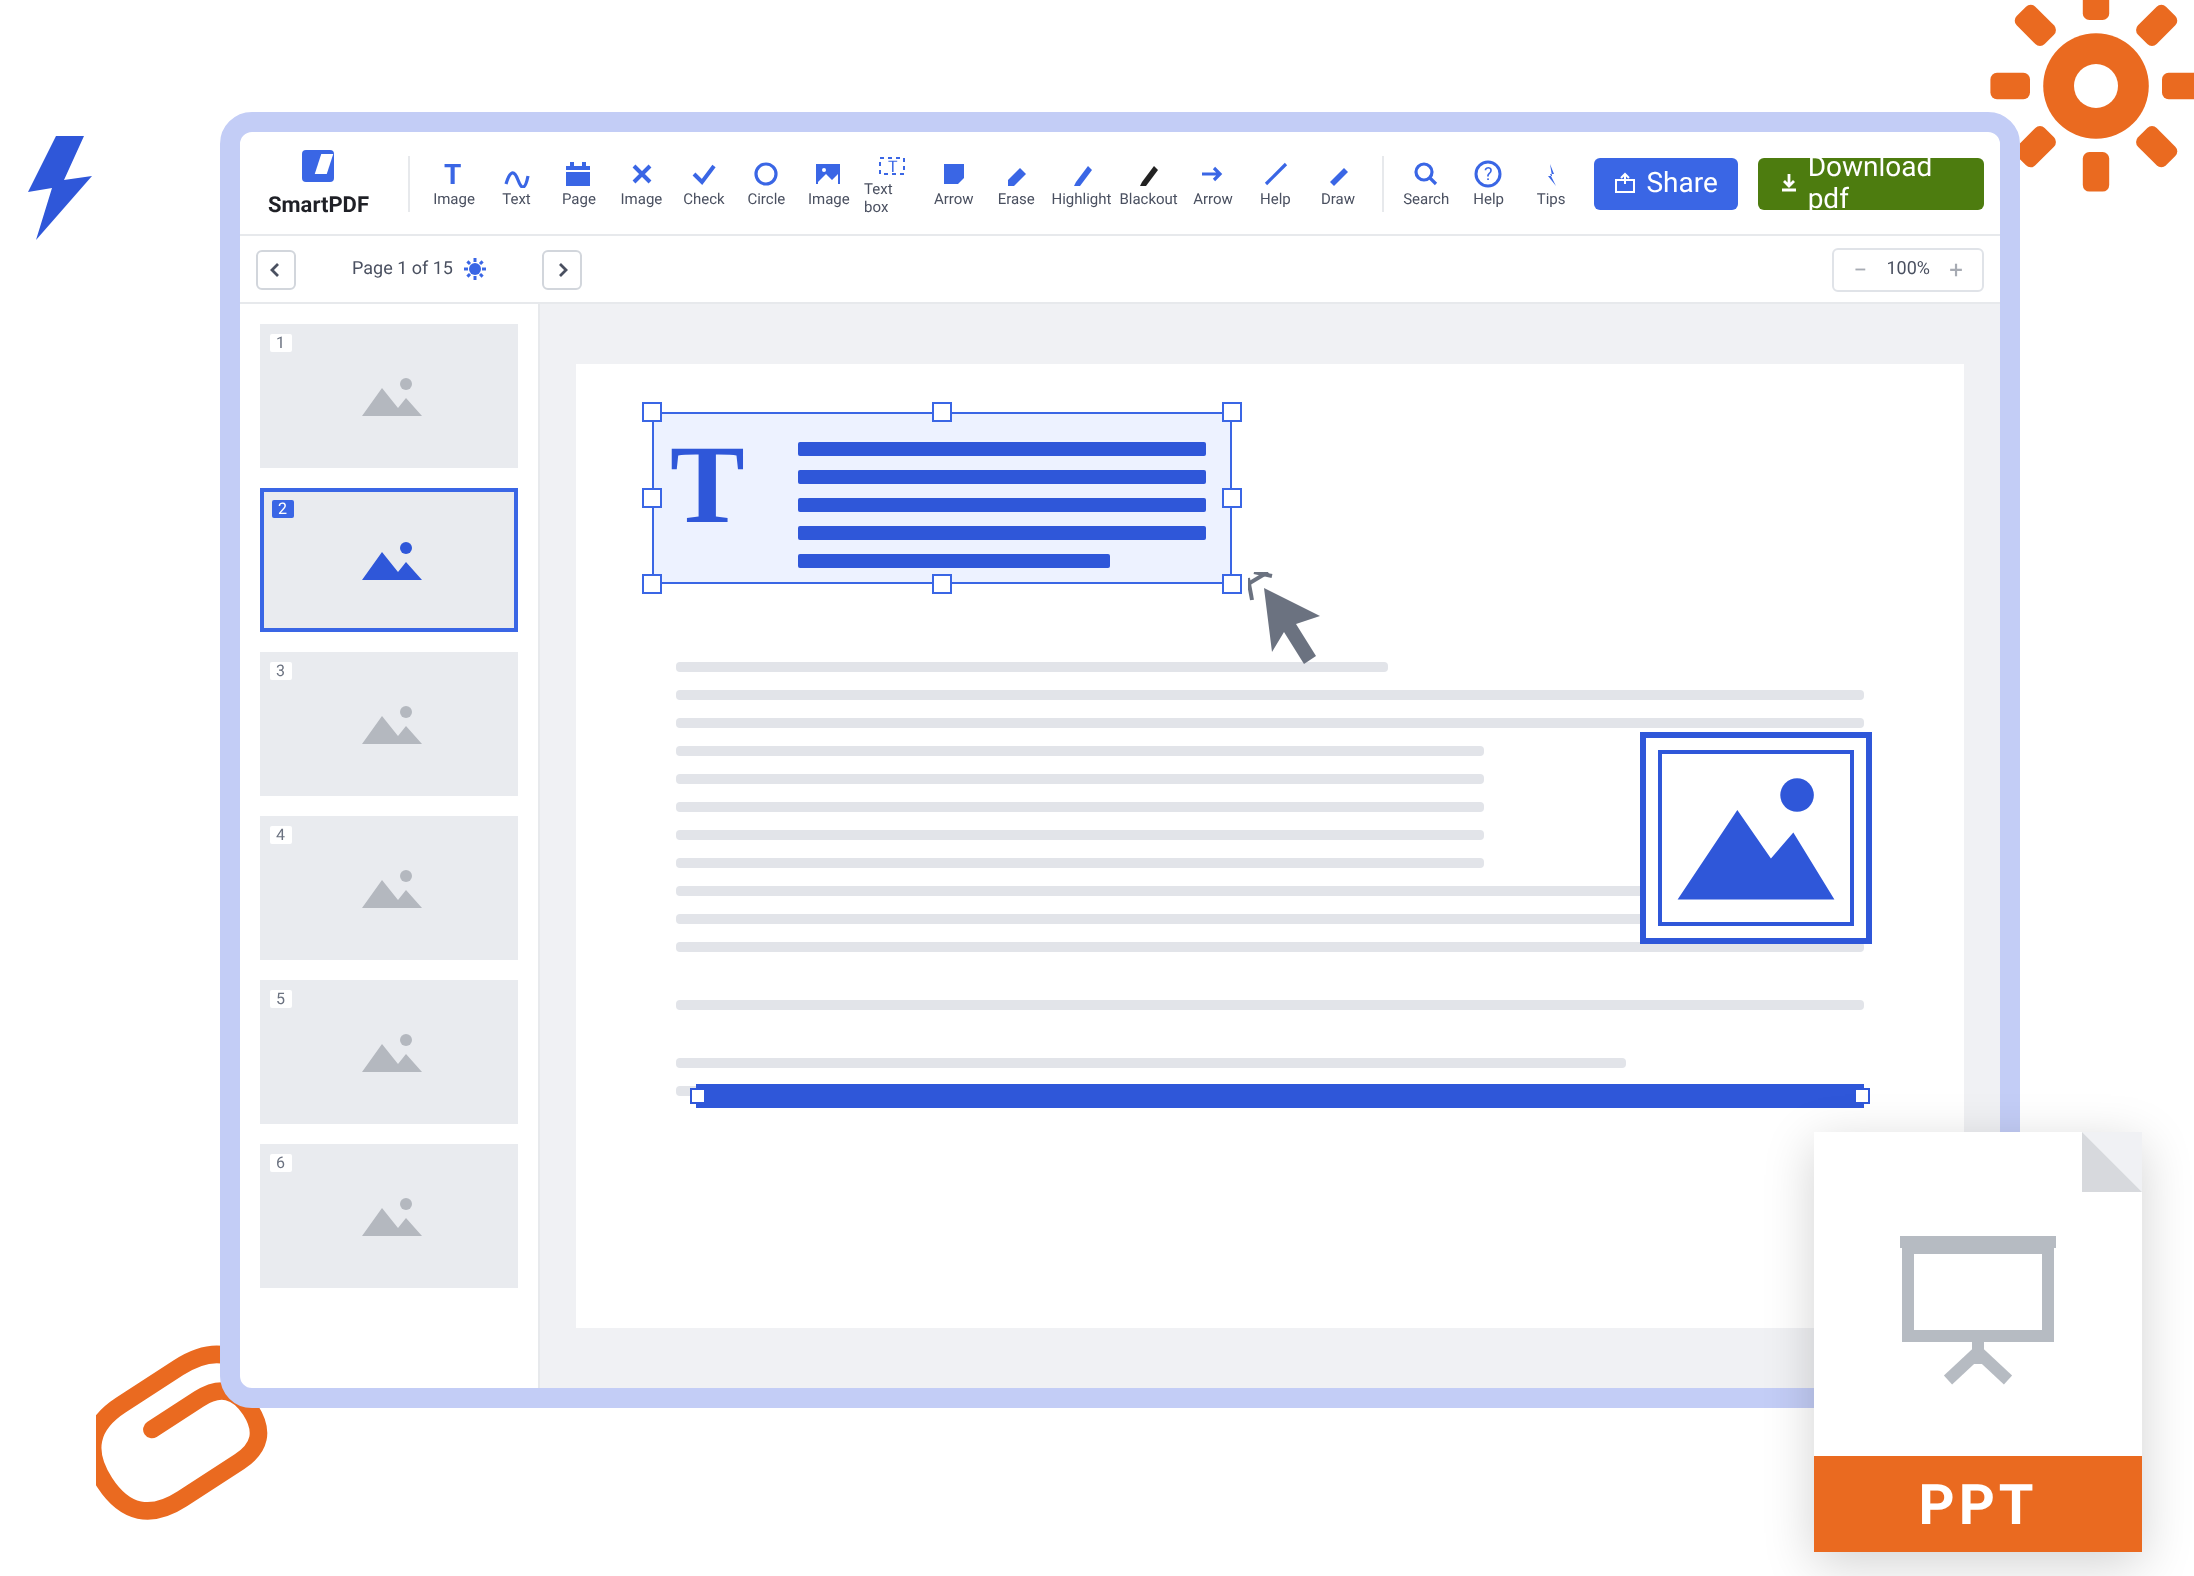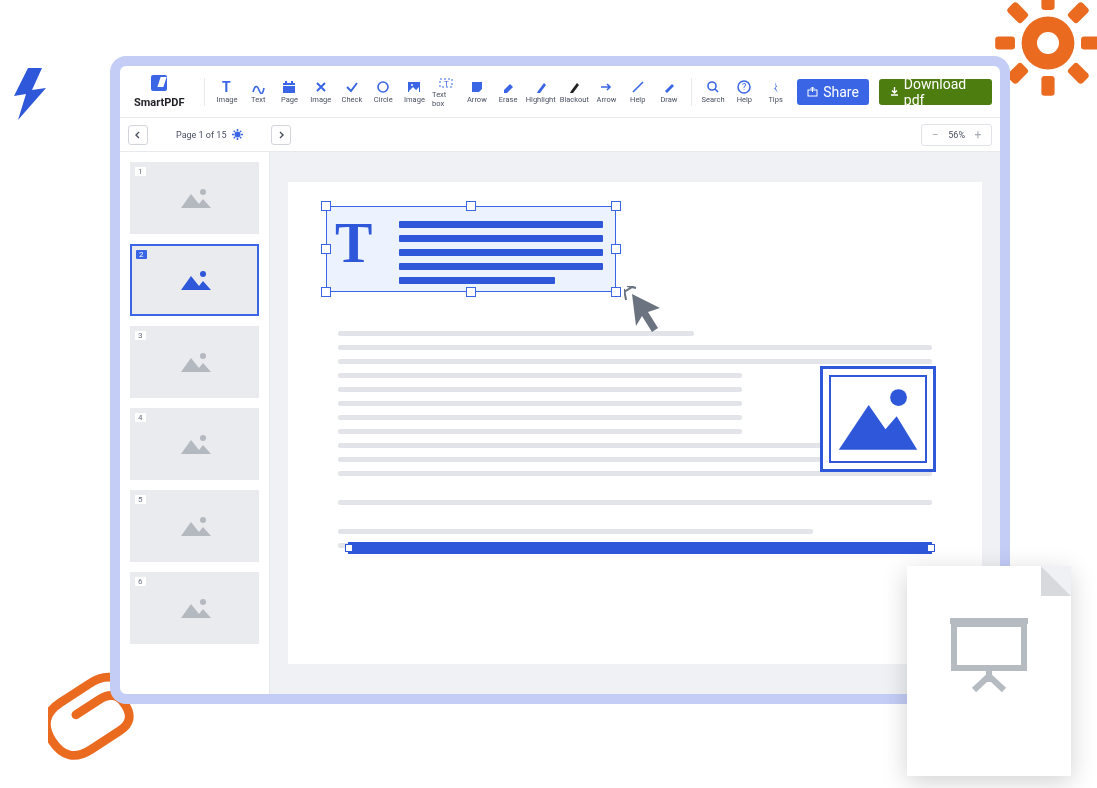--- a/index.html
+++ b/index.html
@@ -288,21 +288,21 @@
           </g>
         </svg>
     </div>
     <div class="nav-btn" style="margin-left:28px;">
       <svg width="8" height="8">
           <path d="M3 1 L6 4 L3 7" stroke="#4a5060" fill="none" stroke-width="1.4"></path>
         </svg>
     </div>
     <div class="zoom">
       <span class="zoom-btn">−</span>
-      <span>56%</span>
+      <span>100%</span>
       <span class="zoom-btn">+</span>
     </div>
   </div>
 
   <div class="workspace">
     <div class="sidebar" id="thumbs">
         <div class="thumb">
           <span class="num">1</span>
           <svg width="36" height="28">
             <circle cx="26" cy="8" r="3" fill="#b4b8bf"></circle>
@@ -412,13 +412,14 @@
 </div>
 
 <div class="ppt-file">
   <svg class="ppt-icon" width="90" height="90">
     <rect x="10" y="18" width="70" height="44" fill="none" stroke="#b6bbc2" stroke-width="6"></rect>
     <rect x="6" y="12" width="78" height="6" fill="#b6bbc2"></rect>
     <line x1="45" y1="62" x2="45" y2="76" stroke="#b6bbc2" stroke-width="6"></line>
     <line x1="30" y1="84" x2="45" y2="70" stroke="#b6bbc2" stroke-width="6"></line>
     <line x1="60" y1="84" x2="45" y2="70" stroke="#b6bbc2" stroke-width="6"></line>
   </svg>
+  <div class="ppt-band">PPT</div>
 </div>
 
 </body></html>

